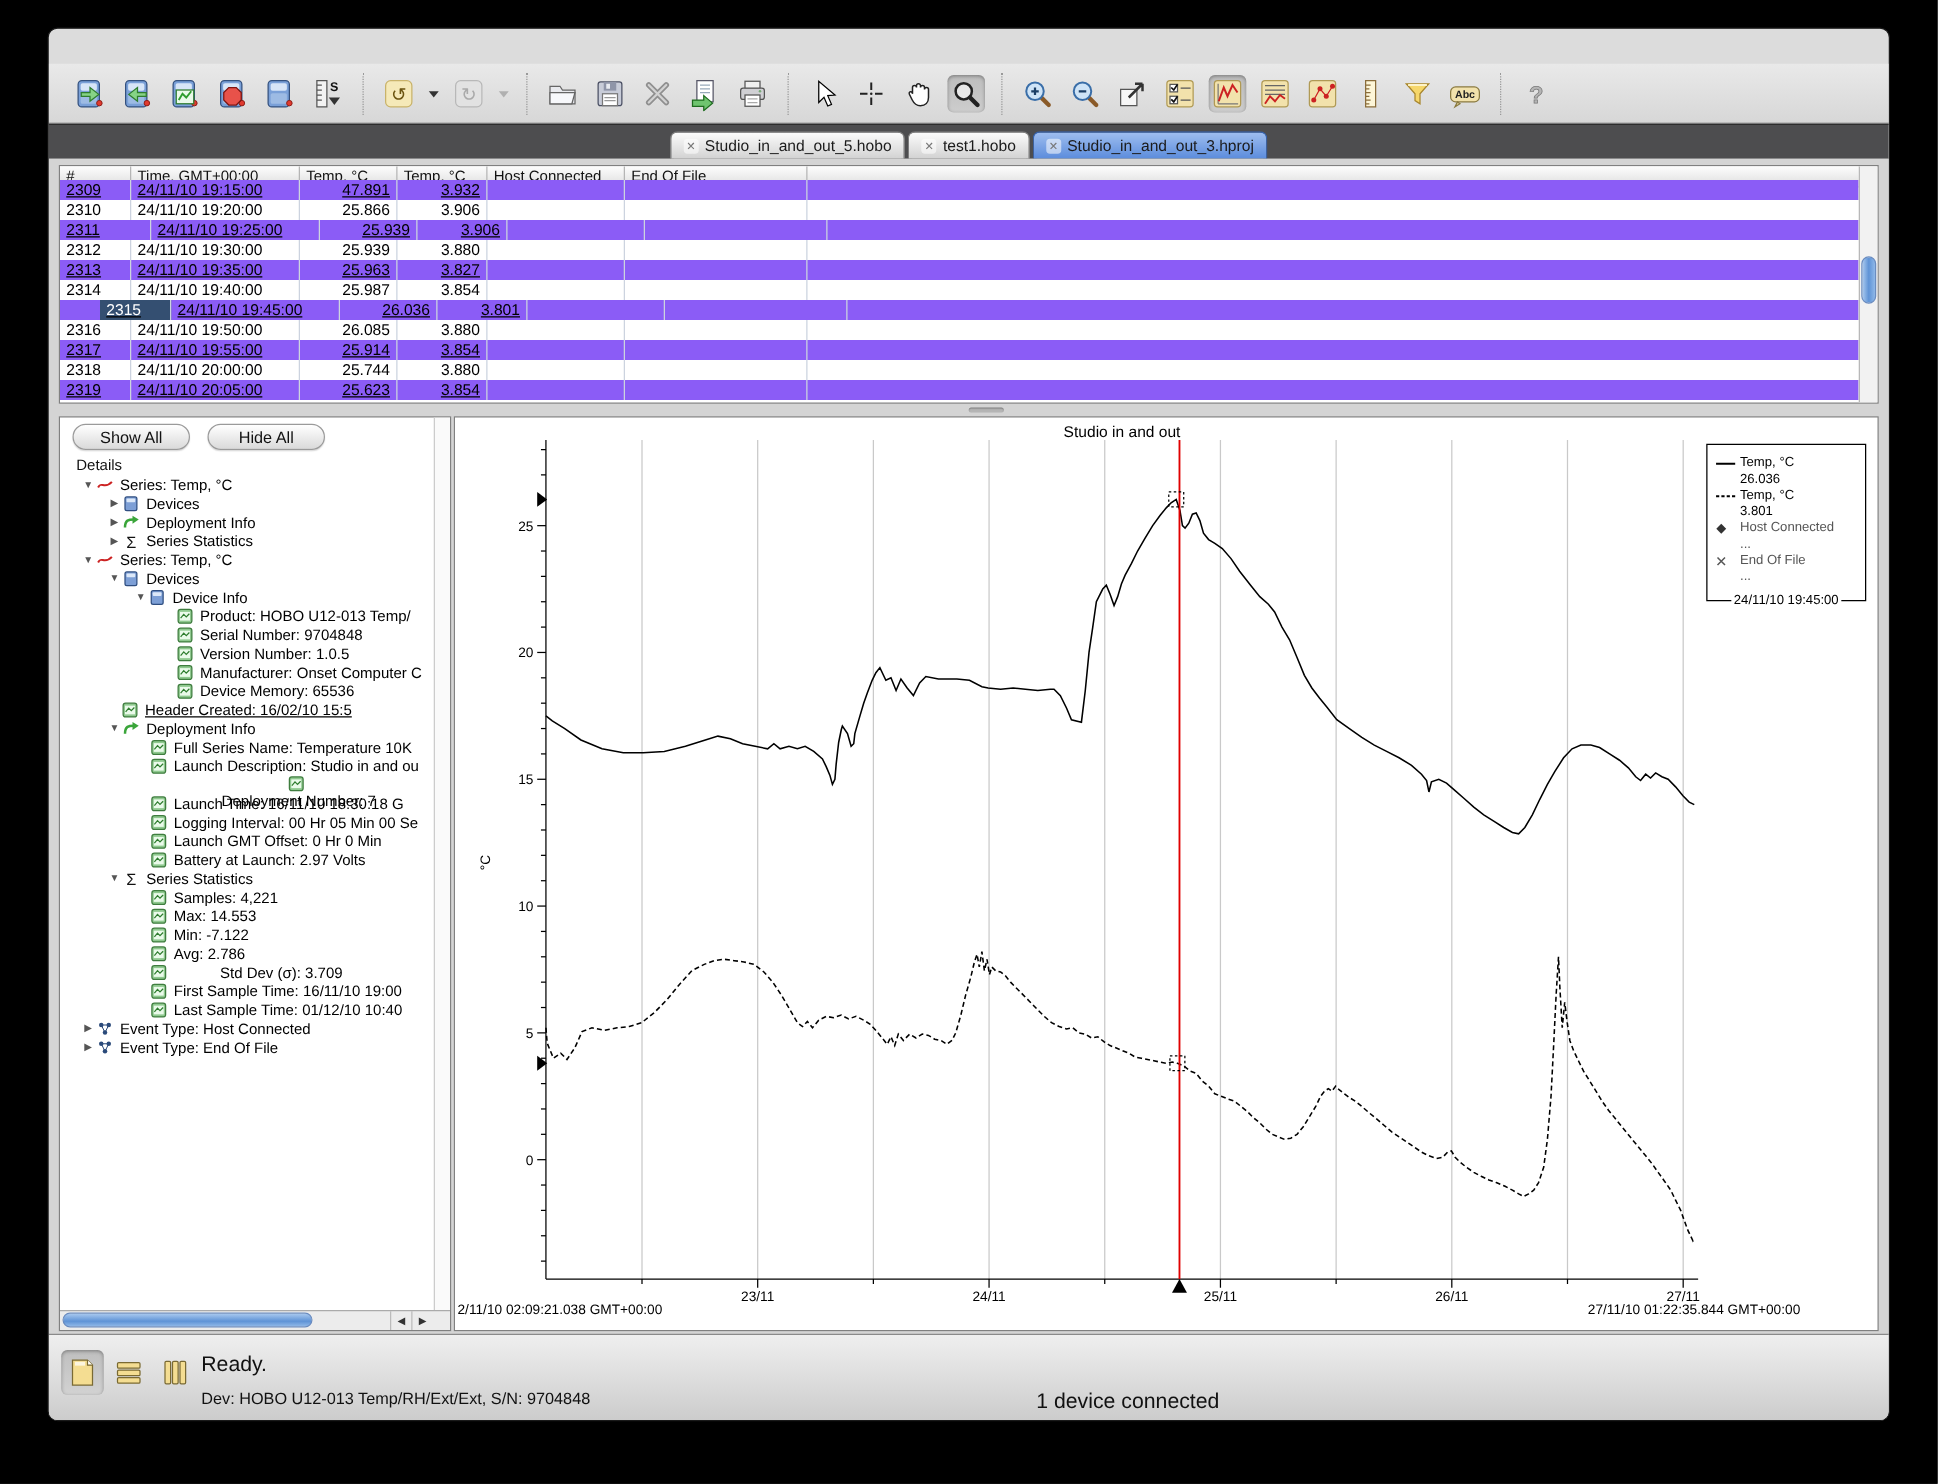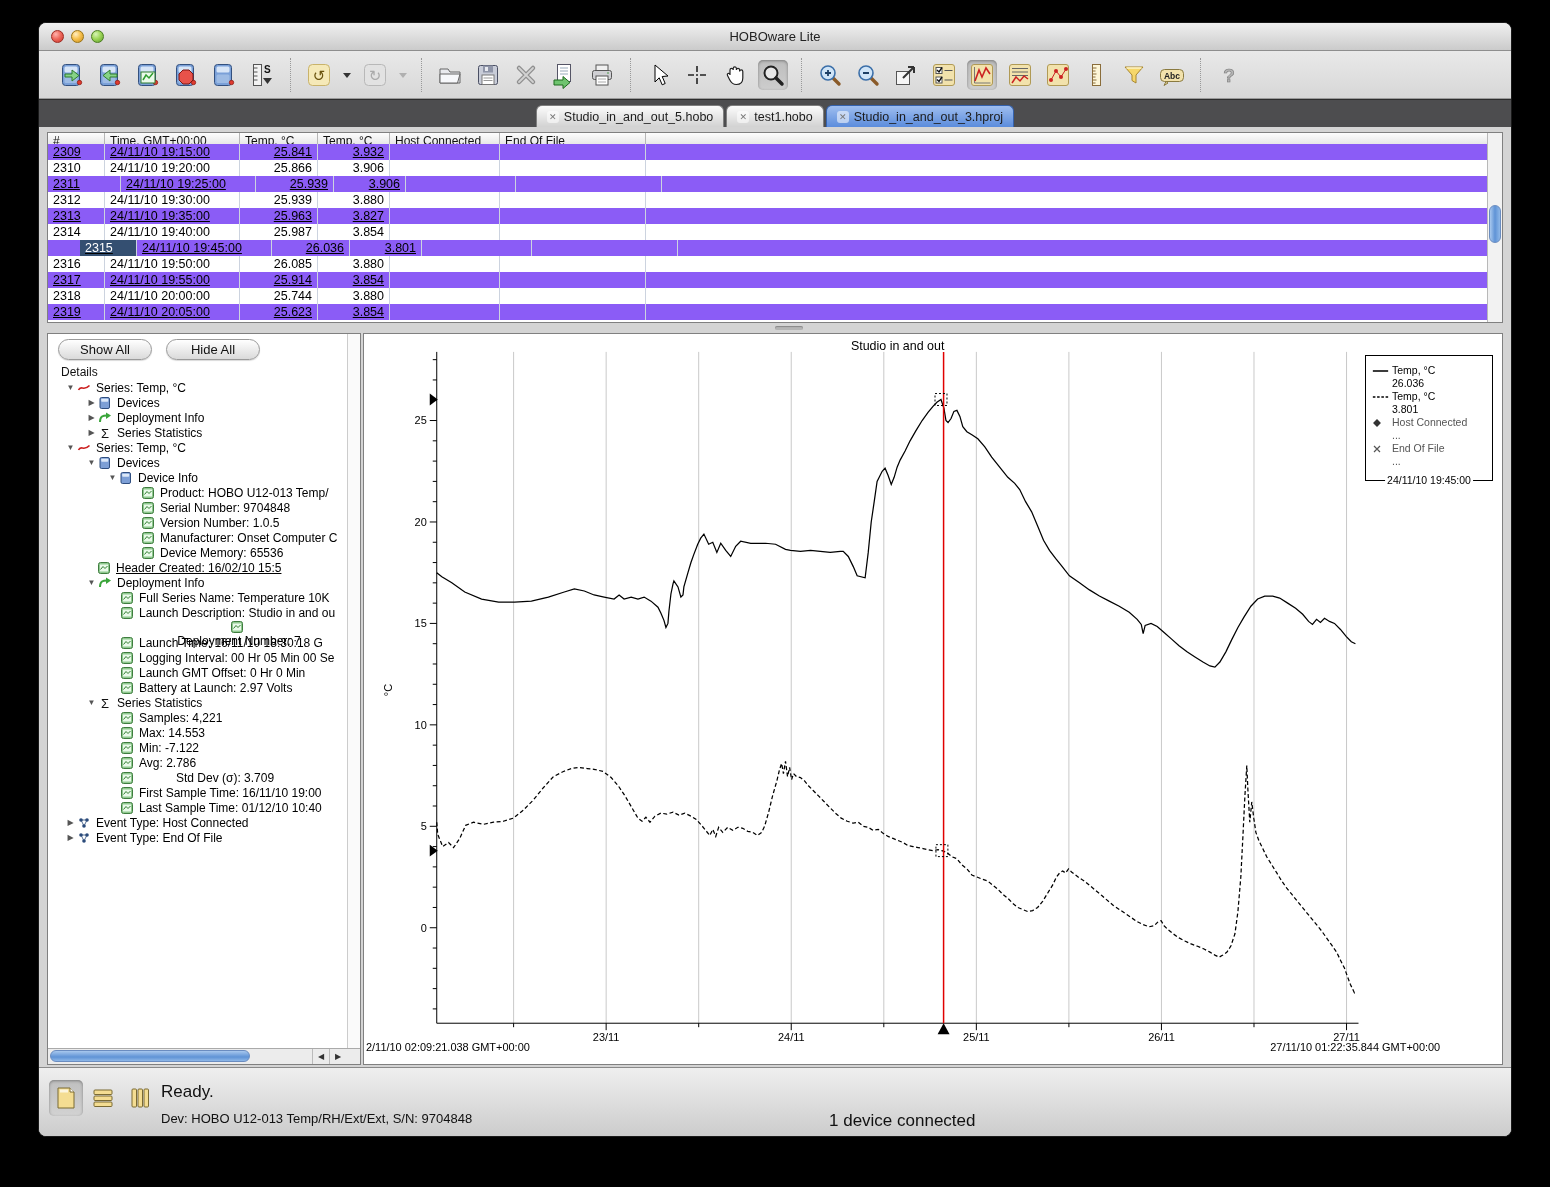--- a/index.html
+++ b/index.html
@@ -72,28 +72,20 @@
   .sbtn.pressed { background:linear-gradient(#bfbfbf,#d2d2d2); box-shadow:inset 0 1px 3px rgba(0,0,0,.35); }
   .sbtn svg { width:28px; height:28px; display:block; margin:2px auto; }
   .sb-ready { position:absolute; left:122px; top:14px; font-size:17px; color:#111; }
   .sb-dev { position:absolute; left:122px; top:43px; font-size:13px; color:#111; }
   .sb-conn { position:absolute; left:790px; top:43px; font-size:17px; color:#111; }
 </style>
 </head>
 <body>
 
 <div class="window">
-  <div class="titlebar">
-    <div class="traffic">
-      <span class="tl red"></span>
-      <span class="tl yellow"></span>
-      <span class="tl green"></span>
-    </div>
-    <div class="title">HOBOware Lite</div>
-  </div>
 
   <div class="toolbar" id="toolbar">
       <button class="tbtn">
         <svg viewBox="0 0 28 28">
           <rect x="4.5" y="3.5" width="17" height="21" rx="3" fill="#7aa0d8" stroke="#33507e"></rect>
           <rect x="6.5" y="5.5" width="13" height="6" rx="1.5" fill="#d7e5f7"></rect>
           <rect x="6.5" y="13.5" width="13" height="8.5" rx="1.5" fill="#9dbbe4"></rect>
           <circle cx="21.5" cy="21.5" r="2.2" fill="#e03a2f" stroke="#8e1f18" stroke-width="0.8"></circle>
           <path d="M7 13 h7 v-4 l7 5.5 -7 5.5 v-4 h-7 z" fill="#86d386" stroke="#2f7d2f"></path>
         </svg>
@@ -332,21 +324,21 @@
           <div class="th" style="width: 135px;">Time, GMT+00:00</div>
           <div class="th" style="width: 78px;">Temp, °C</div>
           <div class="th" style="width: 72px;">Temp, °C</div>
           <div class="th" style="width: 110px;">Host Connected</div>
           <div class="th" style="width: 146px;">End Of File</div>
         </div>
       <div class="tbody" id="tbody">
           <div class="trw odd">
             <div class="cell" style="width: 57px;">2309</div>
             <div class="cell" style="width: 135px;">24/11/10 19:15:00</div>
-            <div class="cell r" style="width: 78px;">25.841</div>
+            <div class="cell r" style="width: 78px;">47.891</div>
             <div class="cell r" style="width: 72px;">3.932</div>
             <div class="cell" style="width: 110px;"></div>
             <div class="cell" style="width: 146px;"></div>
           </div>
           <div class="trw">
             <div class="cell" style="width: 57px;">2310</div>
             <div class="cell" style="width: 135px;">24/11/10 19:20:00</div>
             <div class="cell r" style="width: 78px;">25.866</div>
             <div class="cell r" style="width: 72px;">3.906</div>
             <div class="cell" style="width: 110px;"></div>

